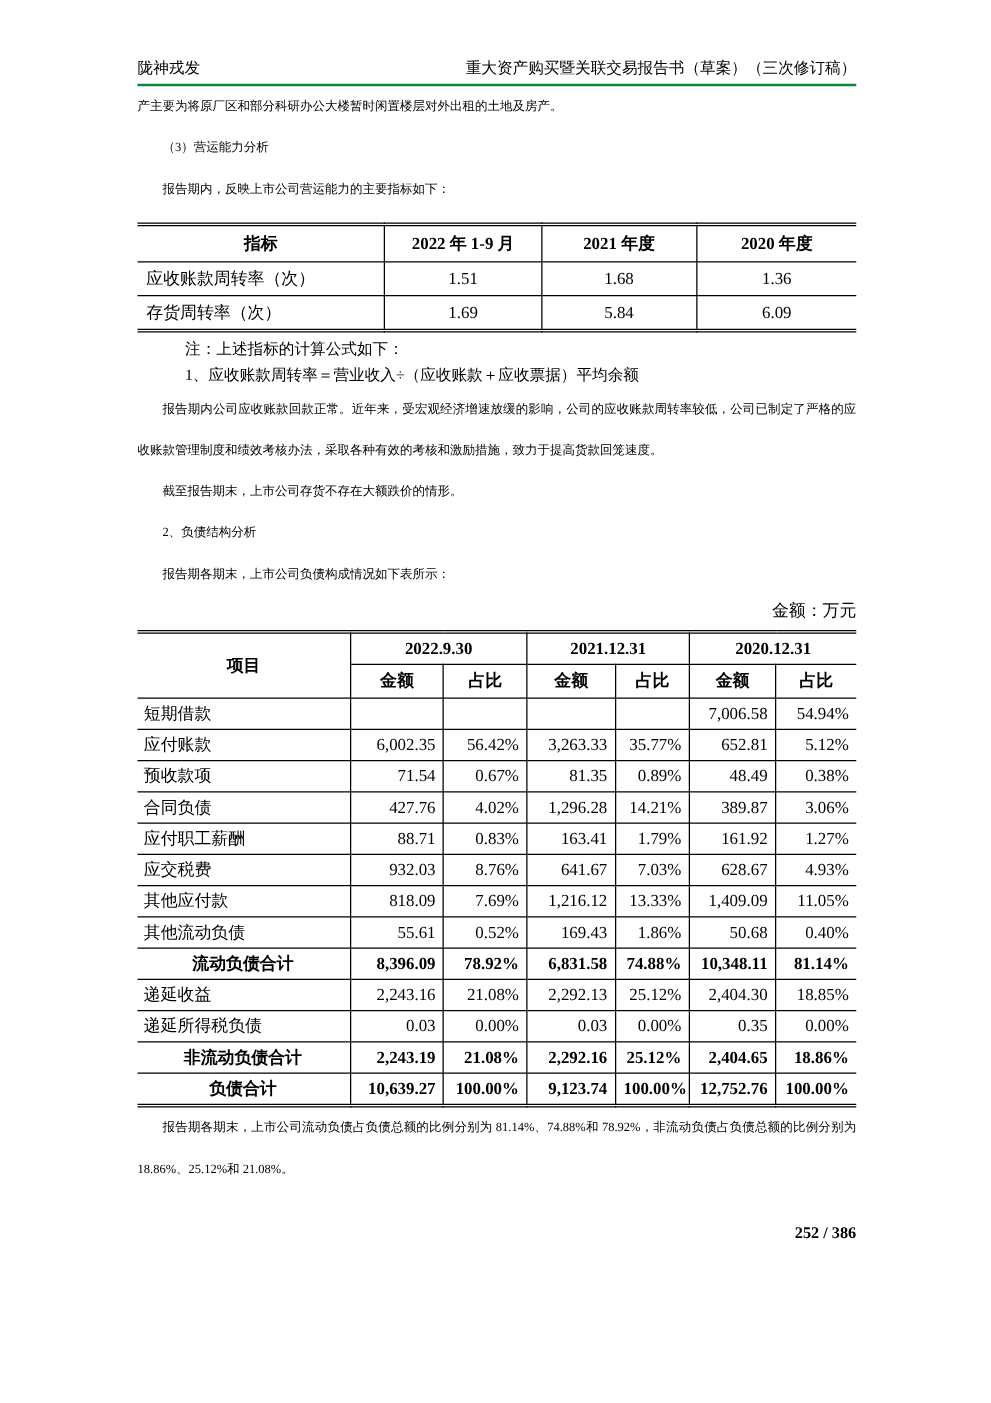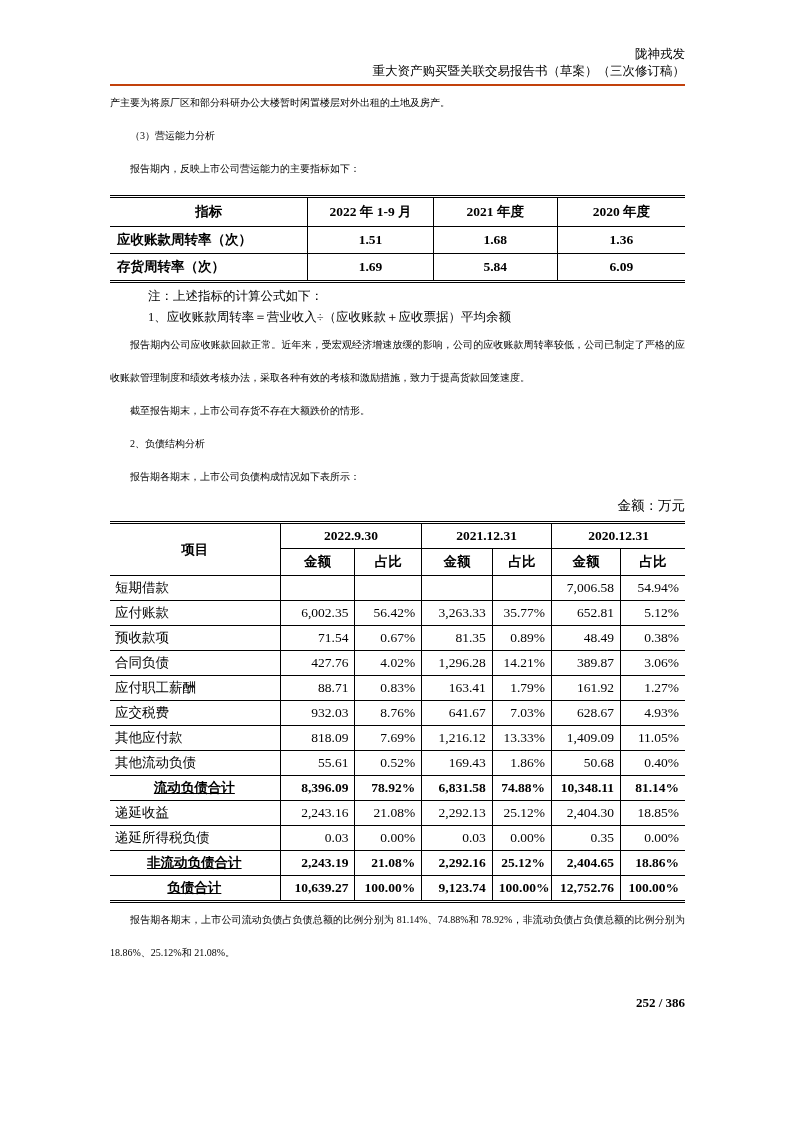--- a/index.html
+++ b/index.html
@@ -16,23 +16,22 @@
     box-sizing: border-box;
     padding: 46px 108px 0 110px;
     overflow: hidden;
   }
   
   .hdr {
     display: flex;
     justify-content: space-between;
     align-items: flex-end;
     font-size: 12.5px;
-    border-bottom: 2px solid #c2410c;
+    border-bottom: 2px solid #15803d;
     padding-bottom: 4px;
-    flex-direction: column;
   }
   
   p.body {
     margin: 0;
     font-size: 10px;
     line-height: 33px;
     text-align: justify;
     text-justify: inter-ideograph;
   }
   p.indent { text-indent: 2em; }
@@ -52,29 +51,29 @@
     border: 1px solid #000;
     font-size: 13.5px;
     box-sizing: border-box;
   }
   table.rpt th {
     font-weight: bold;
     text-align: center;
     padding: 5px 2px;
   }
   #table1 { margin-top: 10px; }
-  #table1 td { text-align: center; padding: 4px 4px; font-weight: bold; }
+  #table1 td { text-align: center; padding: 4px 4px; }
   #table1 td.label { text-align: left; padding-left: 7px; }
   #table2 { margin-top: 4px; }
   #table2 th { padding: 4px 2px; }
   #table2 td { padding: 3px 6px; height: 23px; }
   #table2 td.label { text-align: left; padding-left: 5px; }
   #table2 td.num { text-align: right; }
   #table2 tr.total td { font-weight: bold; }
-  #table2 tr.total td.label { text-align: center; text-decoration: underline; }
+  #table2 tr.total td.label { text-align: center; }
   
   .notes {
     margin: 3px 0 0 38px;
     font-size: 12.5px;
     line-height: 21px;
   }
   
   .unit {
     text-align: right;
     font-size: 13.5px;

